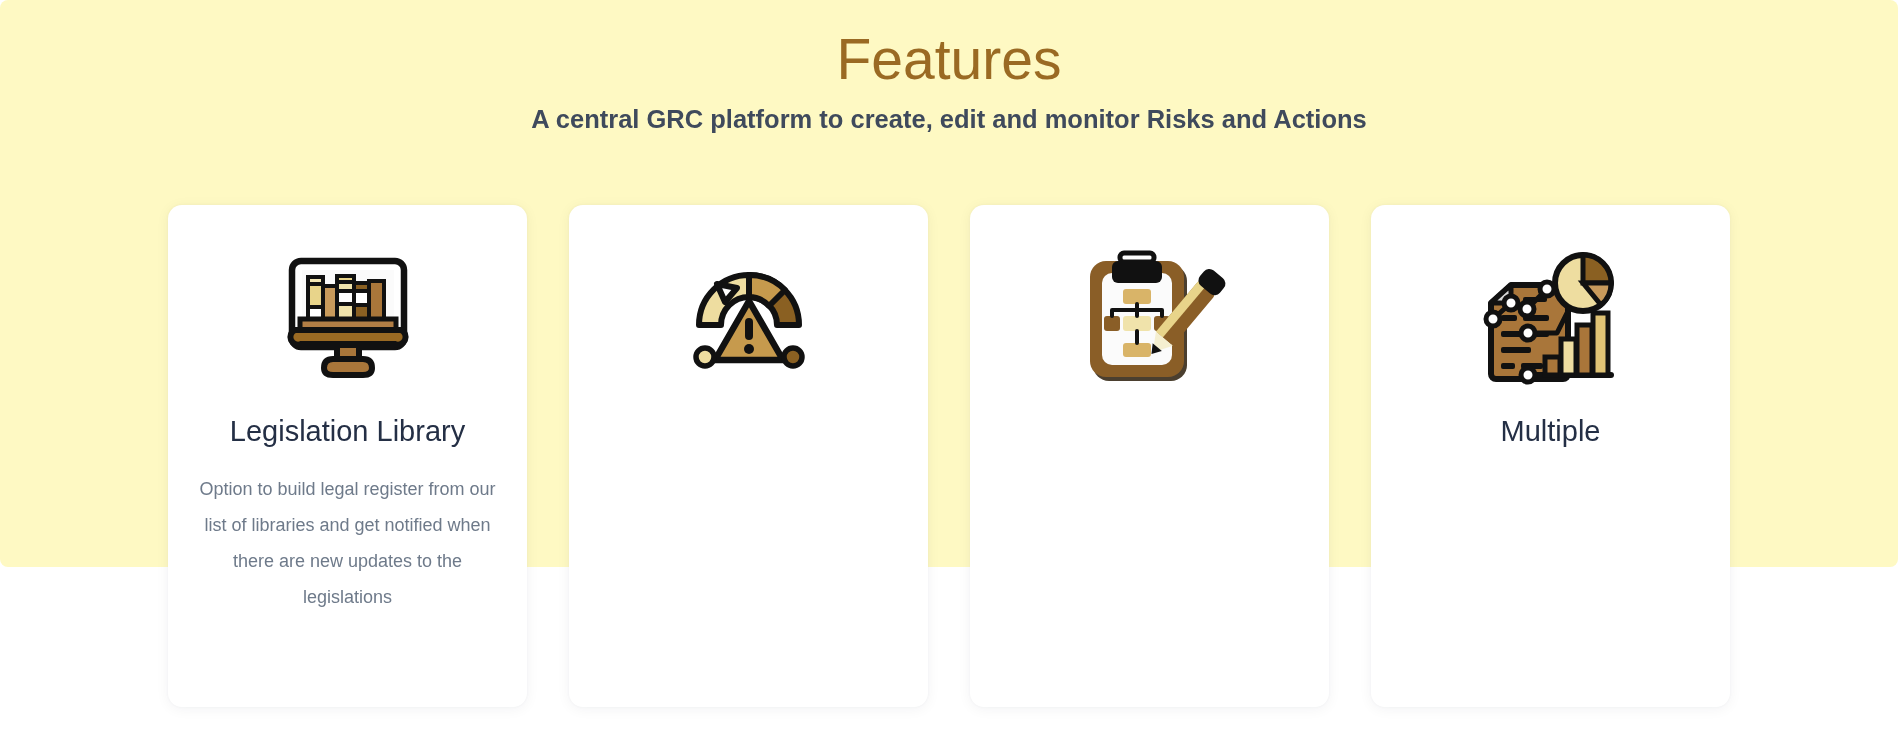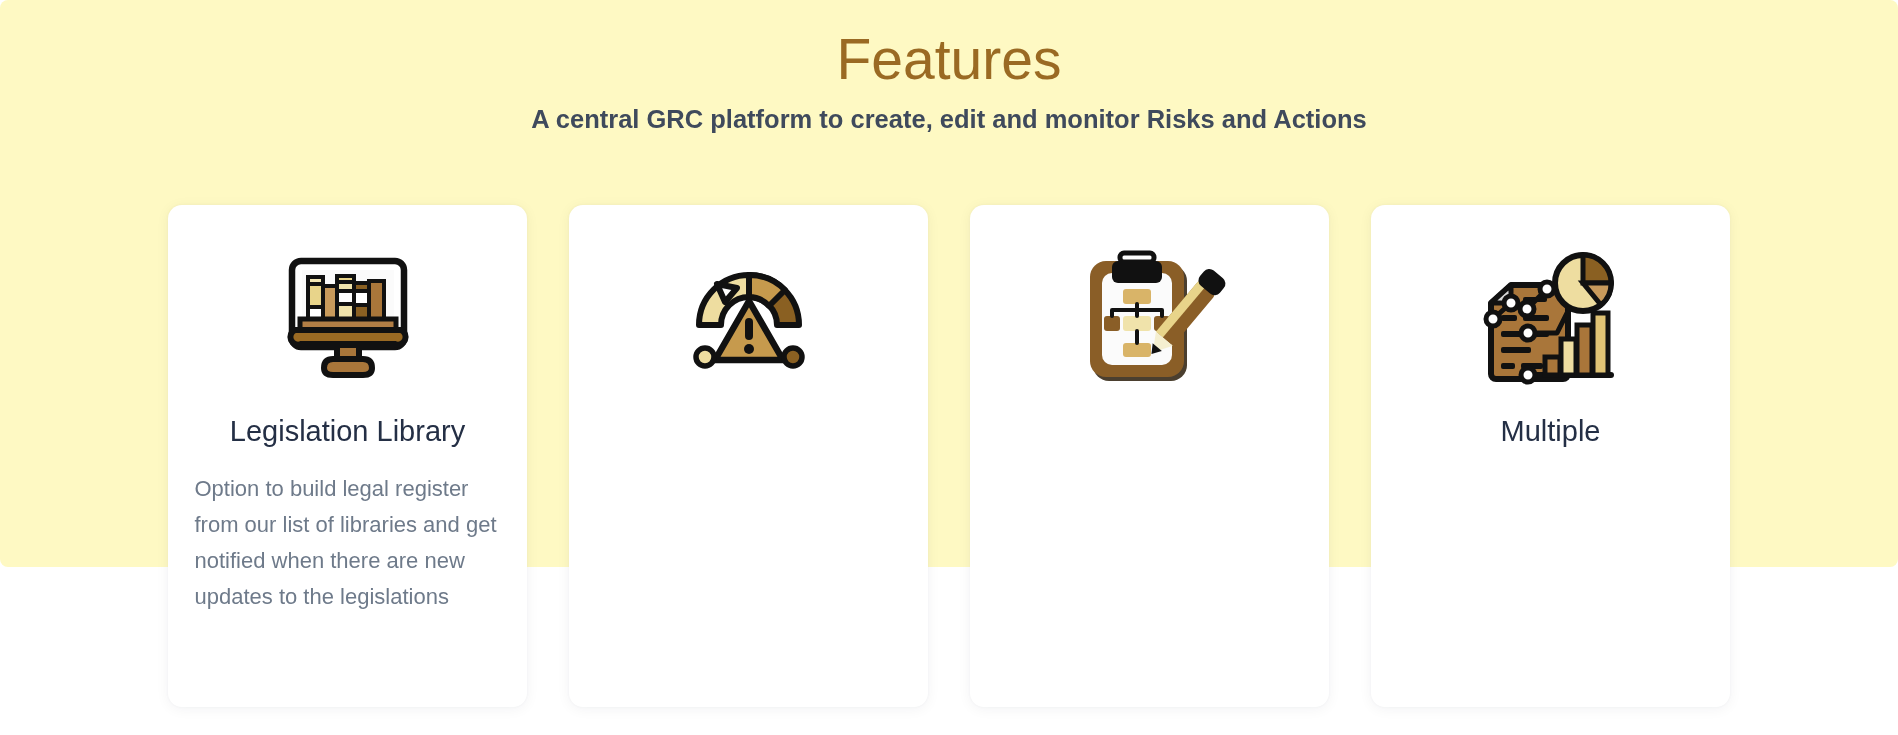--- a/index.html
+++ b/index.html
@@ -77,24 +77,25 @@
     margin-top: 14px;
     font-size: 29px;
     line-height: 36px;
     font-weight: 400;
     color: #242f45;
     text-align: center;
   }
 
   .card-body {
     margin-top: 22px;
-    font-size: 22px;
+    font-size: 18px;
     line-height: 36px;
     font-weight: 400;
     color: #6e7a8a;
+    text-align: center;
     max-width: 306px;
   }
 </style>
 </head>
 <body>
 
 <div class="page">
 
   <div class="header">
     <h1 class="page-title">Features</h1>

